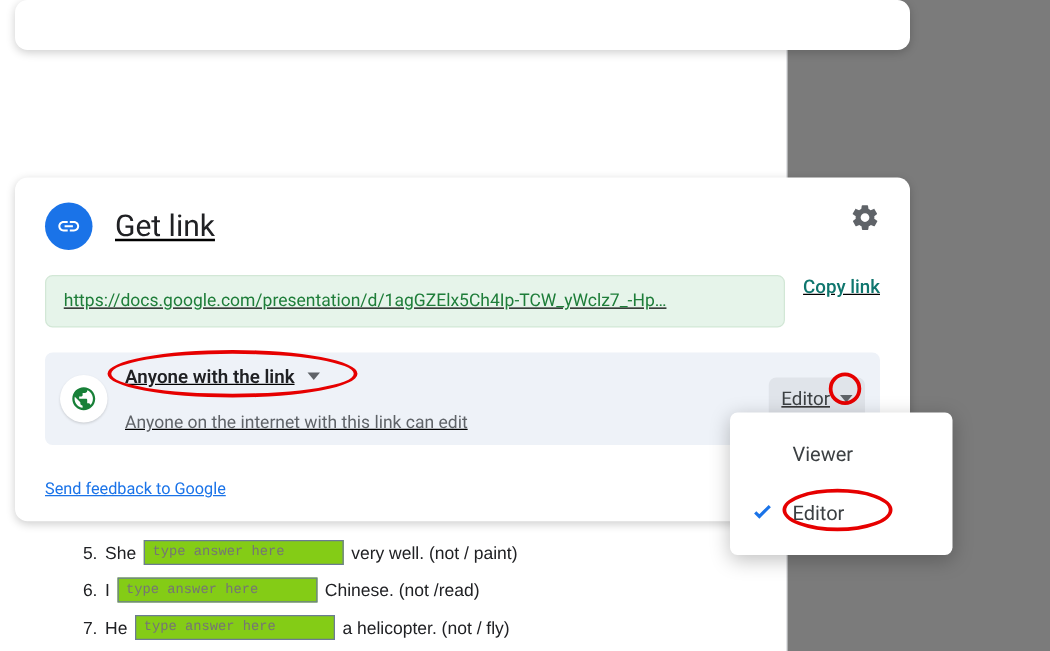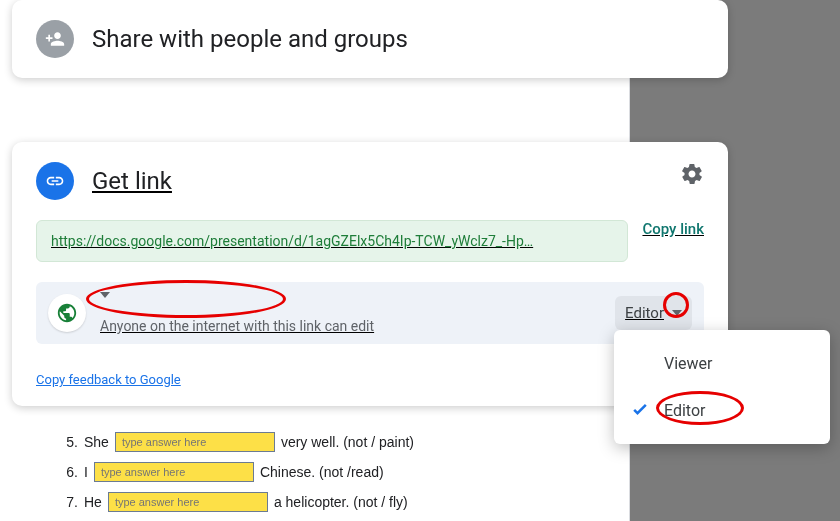--- a/index.html
+++ b/index.html
@@ -25,27 +25,27 @@
   .bg-right {
     position: absolute;
     right: 0; top: 0;
     width: 210px;
     height: 521px;
     background: #7b7b7b;
   }
   .bg-row { display: flex; align-items: center; gap: 6px; margin-bottom: 10px; font-family: Arial, sans-serif; }
   .bg-row .num { width: 22px; text-align: right; }
   .ans {
-    background: #fde047;
+    background: #84cc16;
     color: #555;
     font-size: 11px;
     padding: 3px 6px;
     border: 1px solid #6b7b93;
     width: 160px;
-    font-family: Liberation Sans, sans-serif;
+    font-family: Liberation Mono, monospace;
   }
   .card {
     position: absolute;
     left: 12px;
     width: 716px;
     background: #fff;
     border-radius: 10px;
     box-shadow: 0 2px 8px rgba(0,0,0,0.2);
     padding: 20px 24px;
   }
@@ -158,23 +158,23 @@
   .feedback {
     color: #1a73e8;
     font-size: 13px;
     text-decoration: underline;
     margin-top: 28px;
     display: inline-block;
     cursor: pointer;
   }
   .menu {
     position: absolute;
-    left: 614px;
+    left: 584px;
     top: 330px;
-    width: 216px;
+    width: 178px;
     background: #fff;
     border-radius: 6px;
     box-shadow: 0 4px 16px rgba(0,0,0,0.25);
     padding: 10px 0;
   }
   .menu-item {
     display: flex;
     align-items: center;
     padding: 14px 20px 14px 50px;
     font-size: 16px;
@@ -216,28 +216,20 @@
     <span class="num">7.</span>
     <span>He</span>
     <input class="ans" placeholder="type answer here" style="">
     <span>a helicopter.  (not / fly)</span>
   </div>
 
 </div>
 <div class="bg-right"></div>
 
 <div class="card card1">
-  <div class="card-head">
-    <div class="circle-icon grey-ic">
-      <svg width="20" height="20" viewBox="0 0 24 24" fill="#fff">
-          <path d="M15 12c2.2 0 4-1.8 4-4s-1.8-4-4-4-4 1.8-4 4 1.8 4 4 4zm-9-2V7H4v3H1v2h3v3h2v-3h3v-2H6zm9 4c-2.7 0-8 1.3-8 4v2h16v-2c0-2.7-5.3-4-8-4z"></path>
-        </svg>
-    </div>
-    <span>Share with people and groups</span>
-  </div>
 </div>
 
 <div class="card card2">
   <div class="card-head">
     <div class="circle-icon blue-ic">
       <svg width="20" height="20" viewBox="0 0 24 24" fill="#fff">
           <path d="M3.9 12c0-1.7 1.4-3.1 3.1-3.1h4V7H7c-2.8 0-5 2.2-5 5s2.2 5 5 5h4v-1.9H7c-1.7 0-3.1-1.4-3.1-3.1zM8 13h8v-2H8v2zm9-6h-4v1.9h4c1.7 0 3.1 1.4 3.1 3.1s-1.4 3.1-3.1 3.1h-4V17h4c2.8 0 5-2.2 5-5s-2.2-5-5-5z"></path>
         </svg>
     </div>
     <span>Get link</span>
@@ -254,33 +246,34 @@
   </div>
 
   <div class="access-row">
     <div class="globe-ic">
       <svg width="22" height="22" viewBox="0 0 24 24" fill="#188038">
           <path d="M12 2C6.5 2 2 6.5 2 12s4.5 10 10 10 10-4.5 10-10S17.5 2 12 2zm-1 17.9c-3.9-.5-7-3.9-7-7.9 0-.6.1-1.2.2-1.8L9 15v1c0 1.1.9 2 2 2v1.9zm6.9-2.5c-.3-.8-1-1.4-1.9-1.4h-1v-3c0-.6-.4-1-1-1H8v-2h2c.6 0 1-.4 1-1V7h2c1.1 0 2-.9 2-2v-.4c2.9 1.2 5 4.1 5 7.4 0 2.1-.8 4-2.1 5.4z"></path>
         </svg>
     </div>
     <div class="access-text">
       <div class="access-title">
+        <span>Anyone with the link</span>
         <span class="chev"></span>
       </div>
       <div class="access-desc">Anyone on the internet with this link can edit</div>
       <div class="red-circle" style="left:-14px;top:-12px;width:200px;height:38px;"></div>
     </div>
     <div class="role-chip" style="position:relative;">
       <span>Editor</span>
       <span class="chev"></span>
       <div class="red-circle" style="left:48px;top:-4px;width:26px;height:26px;"></div>
     </div>
   </div>
 
-  <a class="feedback">Copy feedback to Google</a>
+  <a class="feedback">Send feedback to Google</a>
 </div>
 
 <div class="menu">
   <div class="menu-item">
     <span>Viewer</span>
   </div>
   <div class="menu-item" style="position:relative;">
     <span class="check">
       <svg width="20" height="20" viewBox="0 0 24 24" fill="none" stroke="#1a73e8" stroke-width="3">
           <path d="M5 13l4 4L19 7"></path>

